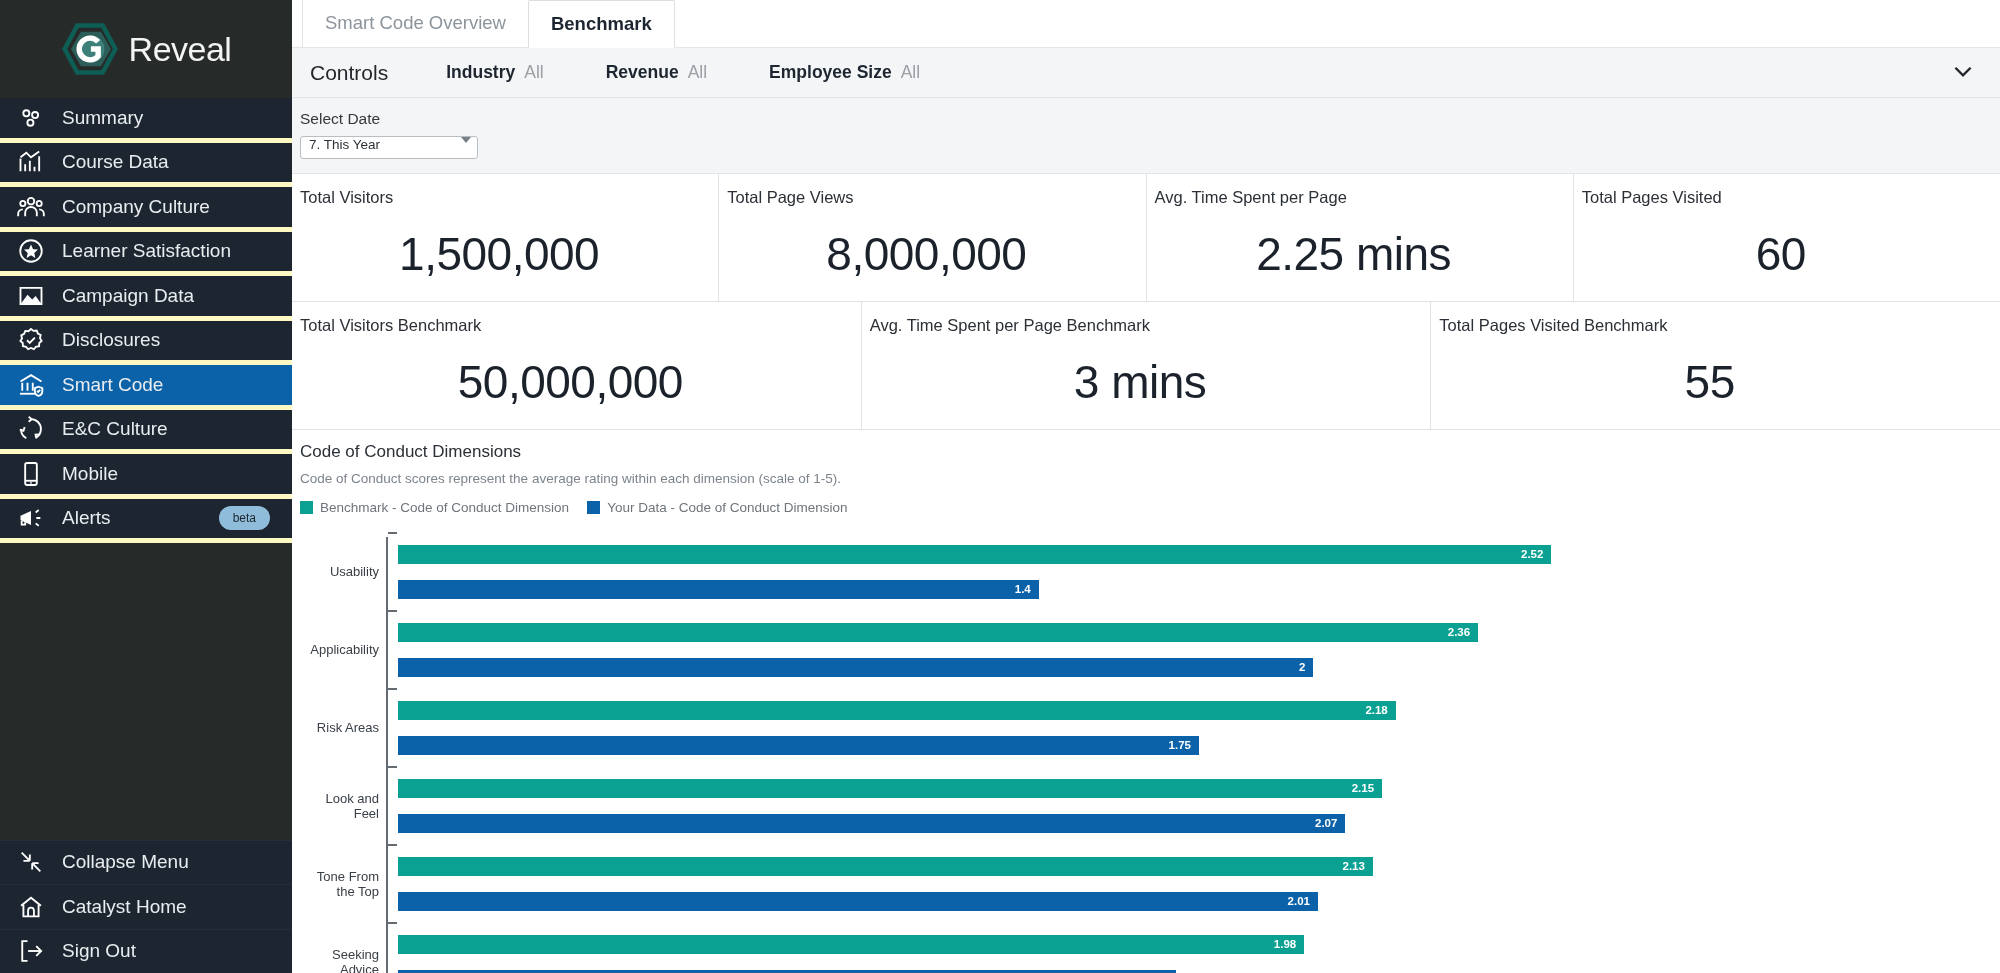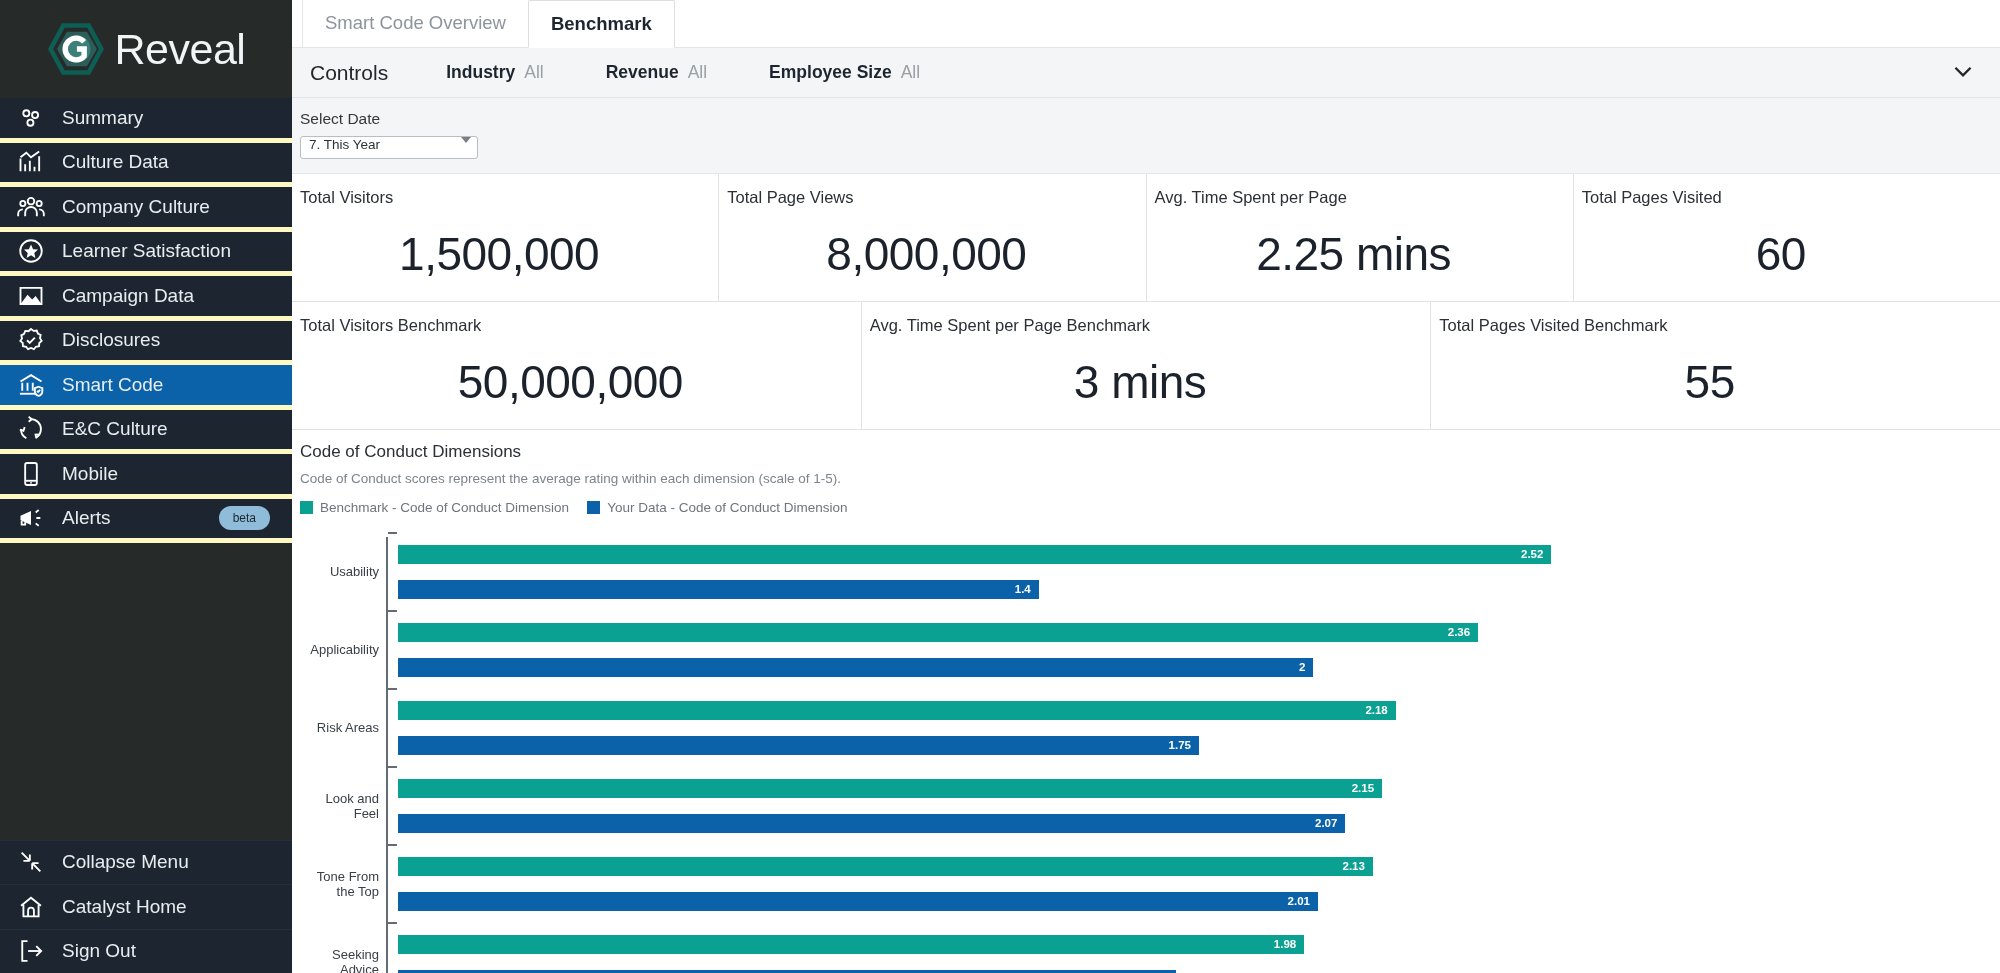--- a/index.html
+++ b/index.html
@@ -18,21 +18,21 @@
     display: flex; flex-direction: column;
     position: relative;
   }
   .logo-area {
     height: 98px; background: #262b2a;
     display: flex; align-items: center; justify-content: center;
     gap: 10px;
   }
   .logo-mark { width: 58px; height: 62px; position: relative; }
   .logo-text {
-    font-size: 43px; color: #f2f4f5; font-weight: 400;
+    font-size: 34px; color: #f2f4f5; font-weight: 400;
     letter-spacing: -0.5px; line-height: 1;
   }
   .nav-list { flex: 0 0 auto; }
   .nav-item {
     height: 44.5px; display: flex; align-items: center;
     padding-left: 16px; gap: 16px;
     border-bottom: 5px solid #fef9c3;
     color: #e9edf0; font-size: 19px;
     cursor: pointer; position: relative;
   }
@@ -182,21 +182,21 @@
         <span class="nav-label">Summary</span>
       </div>
 
       <div class="nav-item">
         <span class="nav-icon">
           <svg viewBox="0 0 24 24">
               <path d="M3 20V9M7 20v-6M11 20v-9M15 20v-4M19 20V7"></path>
               <path d="M3 8l5-4 4 4 7-5"></path>
             </svg>
         </span>
-        <span class="nav-label">Culture Data</span>
+        <span class="nav-label">Course Data</span>
       </div>
 
       <div class="nav-item">
         <span class="nav-icon">
           <svg viewBox="0 0 24 24">
               <circle cx="12" cy="7" r="2.8"></circle>
               <circle cx="5" cy="9" r="2.2"></circle>
               <circle cx="19" cy="9" r="2.2"></circle>
               <path d="M7 20v-3a5 5 0 0110 0v3M1 20v-2a4 4 0 014-4M23 20v-2a4 4 0 00-4-4"></path>
             </svg>

